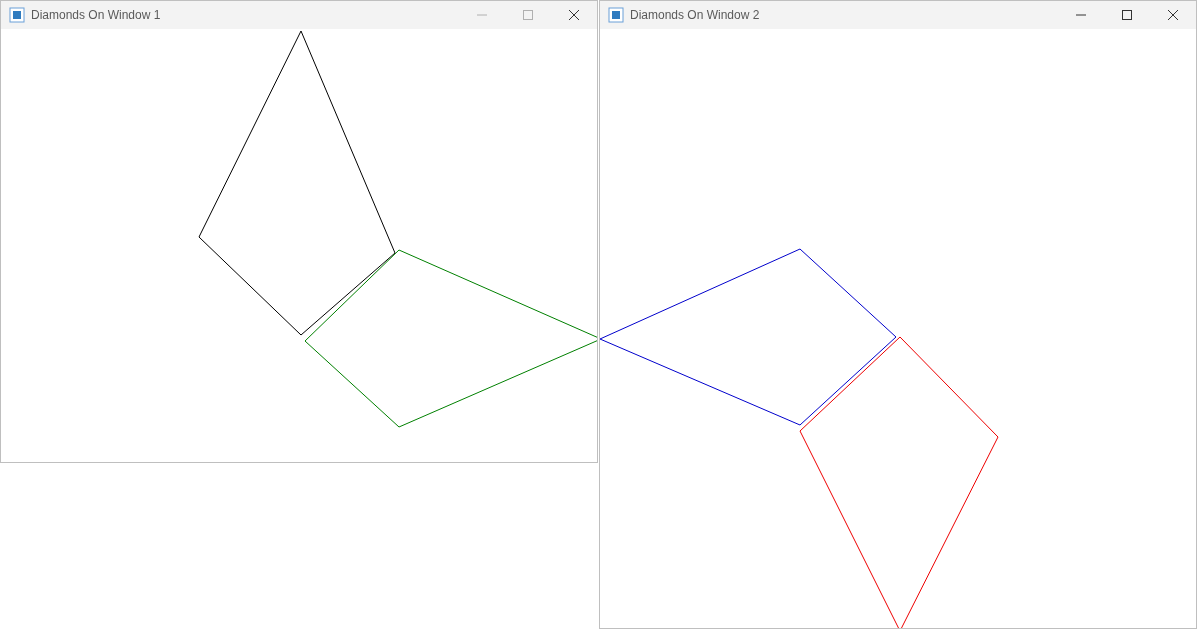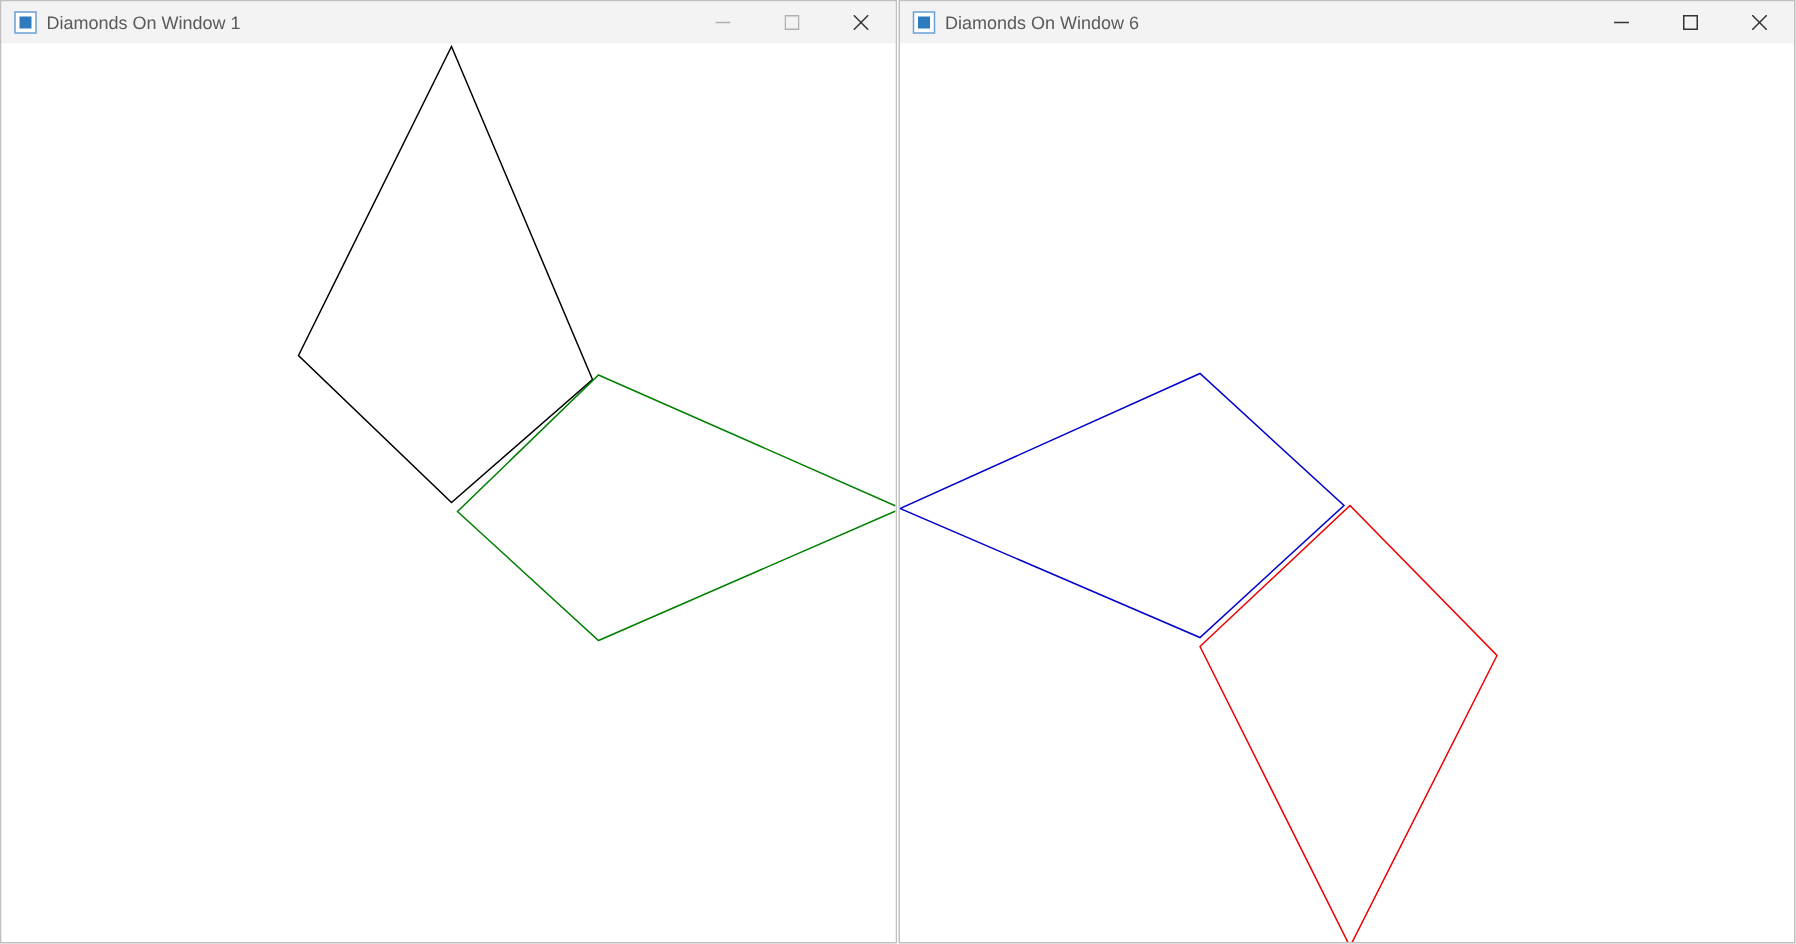--- a/index.html
+++ b/index.html
@@ -14,21 +14,21 @@
       overflow: hidden;
     }
     .window {
       position: absolute;
       top: 0;
       background: #ffffff;
       border: 1px solid #bfbfbf;
       display: flex;
       flex-direction: column;
     }
-    .window.left  { left: 0;   width: 598px; height: 629px; }
+    .window.left  { left: 0;   width: 598px; height: 463px; }
     .window.right { left: 599px; width: 598px; height: 629px; }
 
     .titlebar {
       height: 28px;
       background: #f3f3f3;
       display: flex;
       align-items: center;
       user-select: none;
     }
     .titlebar .icon {
@@ -97,21 +97,21 @@
 </div>
 
 <div class="window right">
   <div class="titlebar">
     <span class="icon">
       <svg width="16" height="16" viewBox="0 0 16 16">
         <rect x="1" y="1" width="14" height="14" fill="#fff" stroke="#6aa0d8" stroke-width="1"></rect>
         <rect x="4" y="4" width="8" height="8" fill="#2f7bbf"></rect>
       </svg>
     </span>
-    <span class="title">Diamonds On Window 6</span>
+    <span class="title">Diamonds On Window 2</span>
     <span class="spacer"></span>
     <span class="ctrl">
       <svg width="10" height="10" viewBox="0 0 10 10">
           <line x1="0" y1="5" x2="10" y2="5" stroke="currentColor" stroke-width="1"></line>
         </svg>
     </span>
     <span class="ctrl">
       <svg width="10" height="10" viewBox="0 0 10 10">
           <rect x="0.5" y="0.5" width="9" height="9" fill="none" stroke="currentColor" stroke-width="1"></rect>
         </svg>

